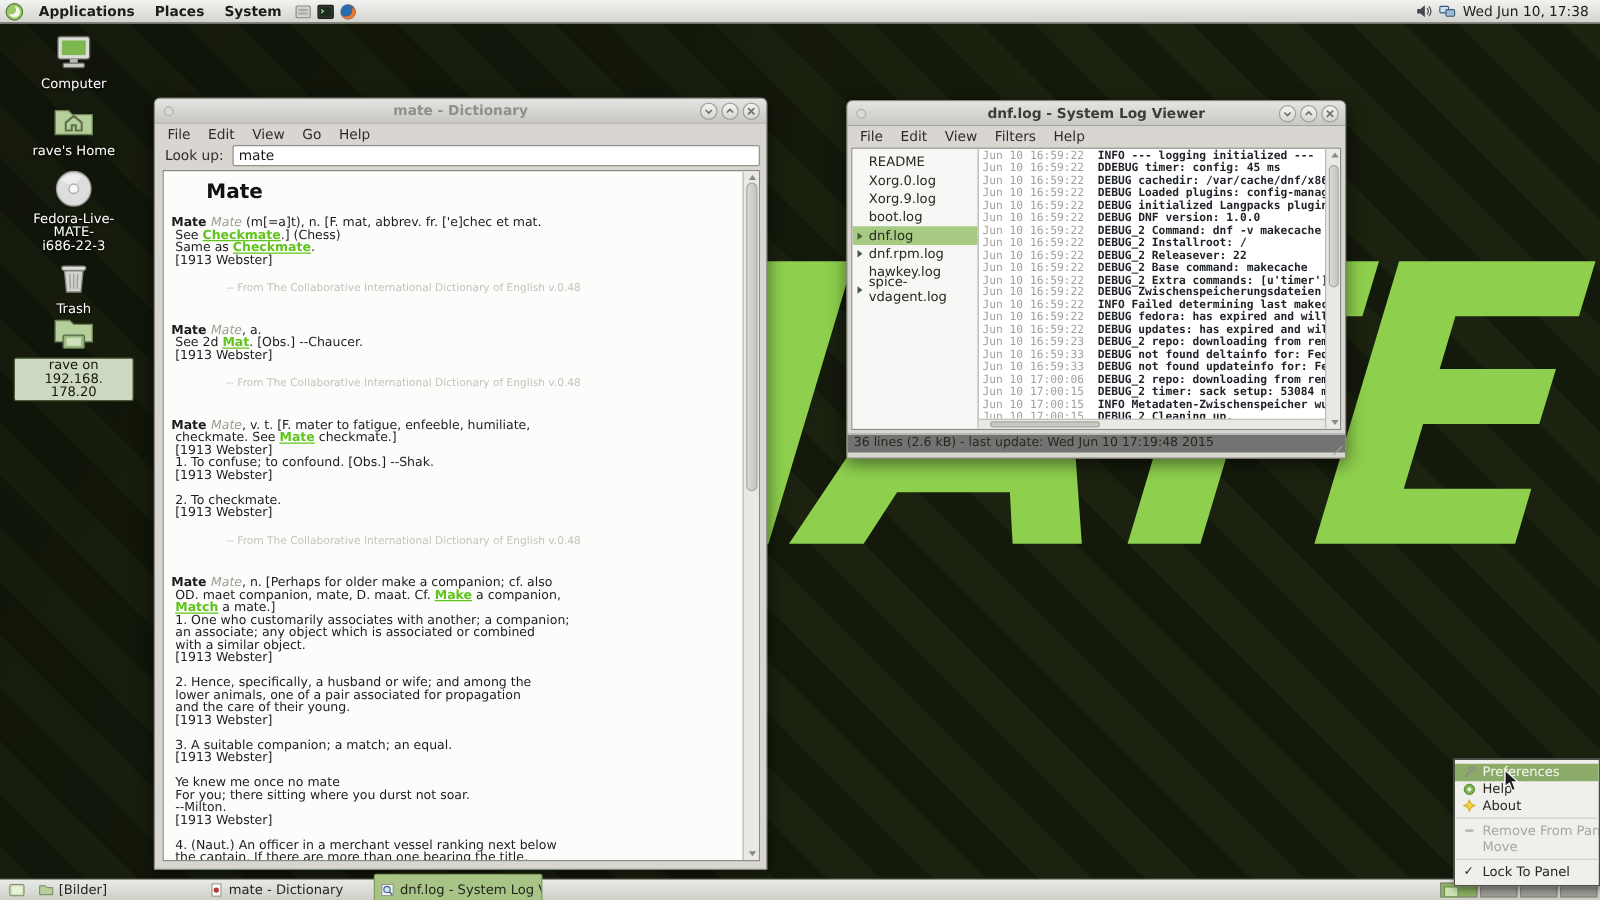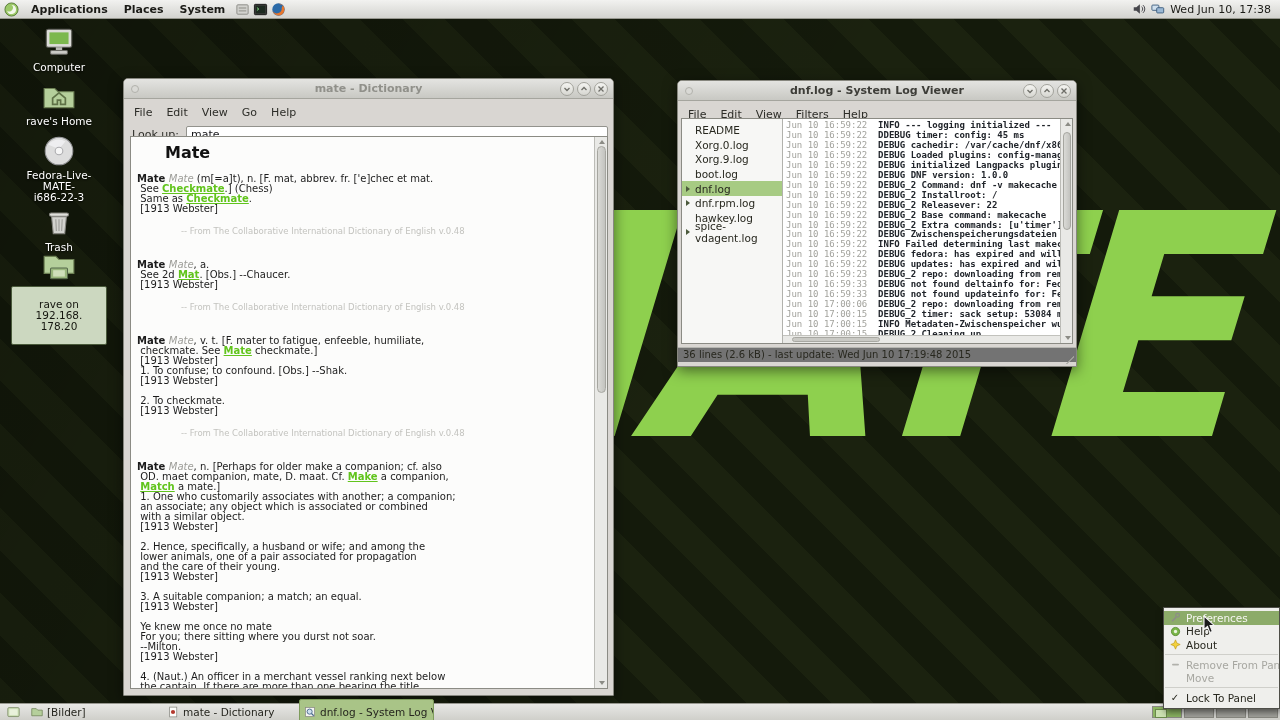--- a/index.html
+++ b/index.html
@@ -14,38 +14,38 @@
   .brand { position:absolute; left:368px; top:148px; z-index:1;
     font:italic bold 310px "DejaVu Sans",sans-serif; letter-spacing:-14px;
     color:#8ed04e; transform:skewX(-6deg); white-space:nowrap; }
 
   
   .dicon { position:absolute; left:11px; width:96px; text-align:center; z-index:2;
     color:#fff; font-size:10.5px; line-height:11px; text-shadow:0 1px 2px rgba(0,0,0,.9); cursor:default; }
   .dicon svg { width:34px; height:34px; display:block; margin:0 auto; }
   .dicon .lbl { margin-top:2px; white-space:pre-line; display:inline-block; }
   .dicon.selected .lbl { background:#ccd8c0; border:1px solid #49593a; color:#15160f;
-    text-shadow:none; border-radius:2px; padding:12px 3px; }
+    text-shadow:none; border-radius:2px; padding:0 3px; }
 
   
   .window { position:absolute; background:#d9d6d2; border:1px solid #87877f;
     border-radius:5px 5px 1px 1px; box-shadow:0 4px 14px rgba(0,0,0,.5); }
   .titlebar { height:20px; background:linear-gradient(#e4e4e1,#c8c8c3);
     border-bottom:1px solid #a5a59e; border-radius:4px 4px 0 0;
     display:flex; align-items:center; position:relative; }
   .title { flex:1; text-align:center; font-size:11px; font-weight:bold; }
   .dictw .title { color:#90908a; }
   .logw  .title { color:#3d3d38; }
   .windot { position:absolute; left:7px; top:6px; width:8px; height:8px; border-radius:50%;
     background:#d9d9d5; border:1px solid #b2b2ac; }
   .winbtns { position:absolute; right:5px; top:3px; display:flex; gap:3px; }
   .wbtn { width:14px; height:14px; border-radius:50%; border:1px solid #a3a39c;
     background:linear-gradient(#f4f4f1,#d6d6d1); display:flex; align-items:center; justify-content:center; }
   .wbtn svg { width:8px; height:8px; }
-  .menubar { display:flex; align-items:center; height:26px; padding:0 3px;
+  .menubar { display:flex; align-items:center; height:16px; padding:0 3px;
     font-size:11px; color:#2d2d28; }
   .menu-item { padding:1px 7px; border-radius:2px; }
 
   
   .dictw { left:123px; top:78px; width:491px; height:618px; z-index:5; }
   .lookup-row { display:flex; align-items:center; gap:7px; padding:1px 5px 3px 8px; font-size:11px; color:#2d2d28; }
   input.lookup { flex:1; height:17px; border:1px solid #93938d; border-radius:2px; background:#fff;
     font:11px "DejaVu Sans",sans-serif; padding:0 4px; color:#17171a; }
   .dict-content { position:absolute; left:6px; right:5px; top:57px; bottom:6px;
     border:1px solid #8b8b84; background:#fcfcfb; display:flex; overflow:hidden; }

